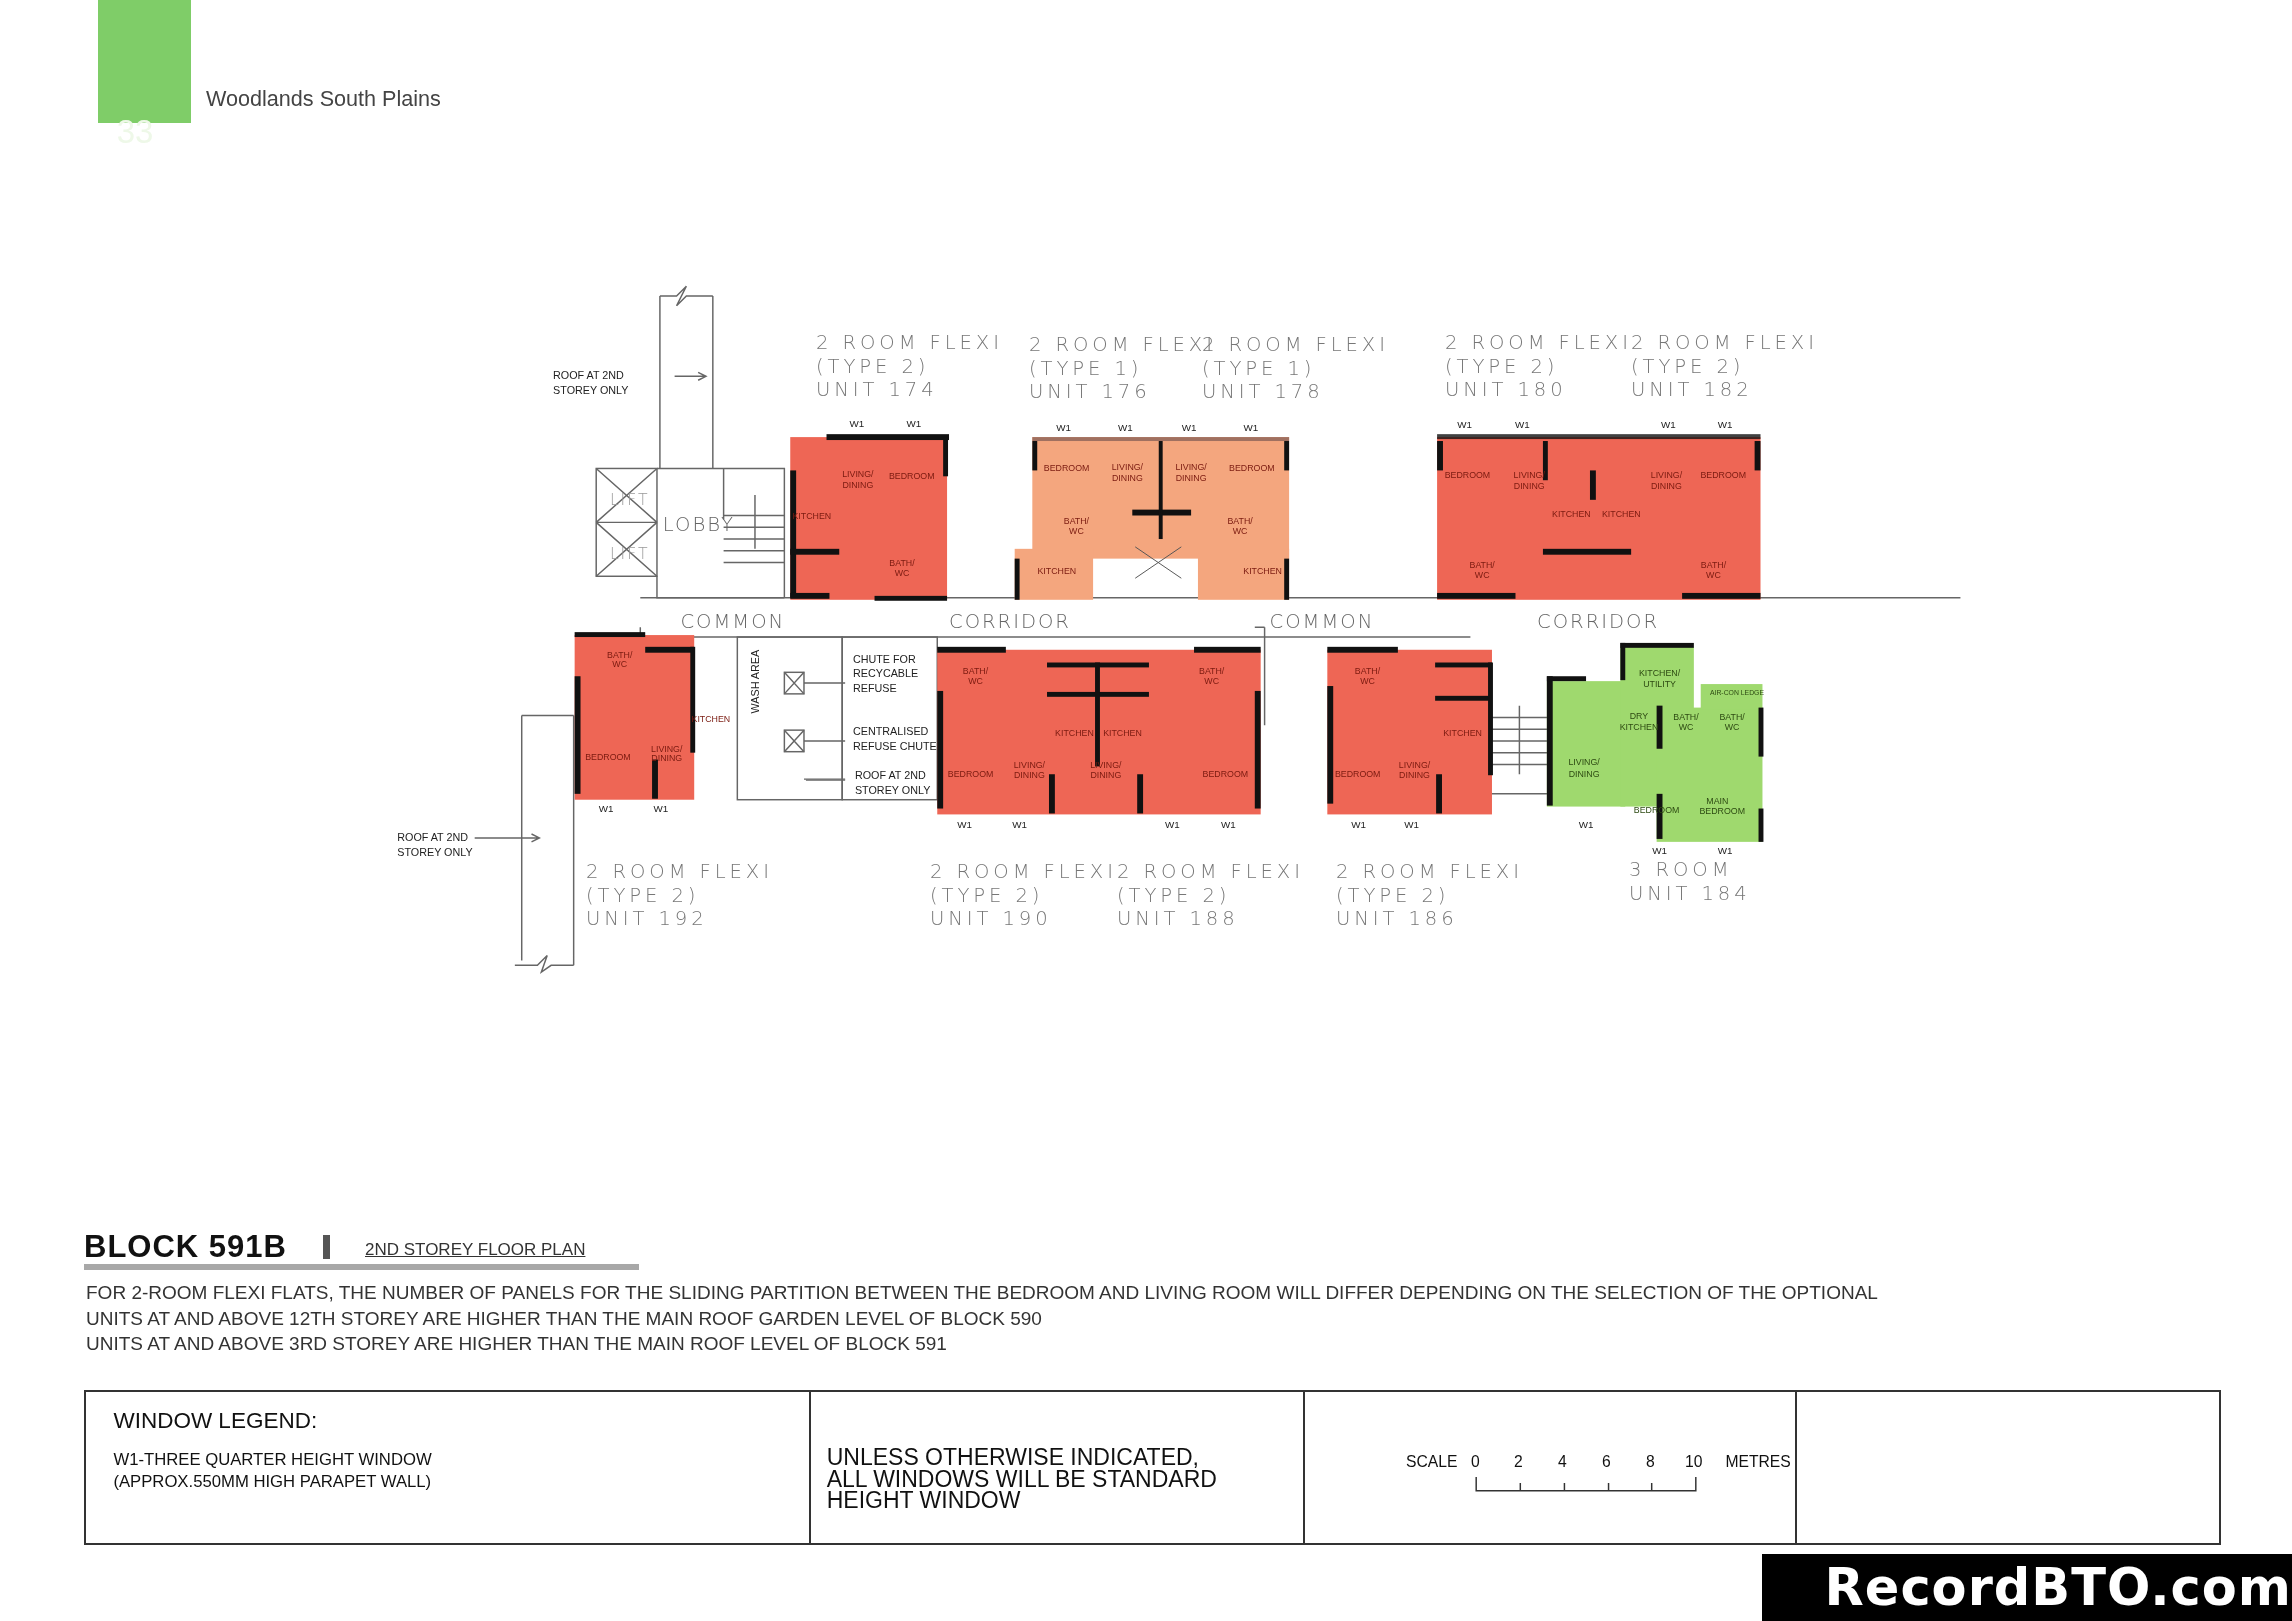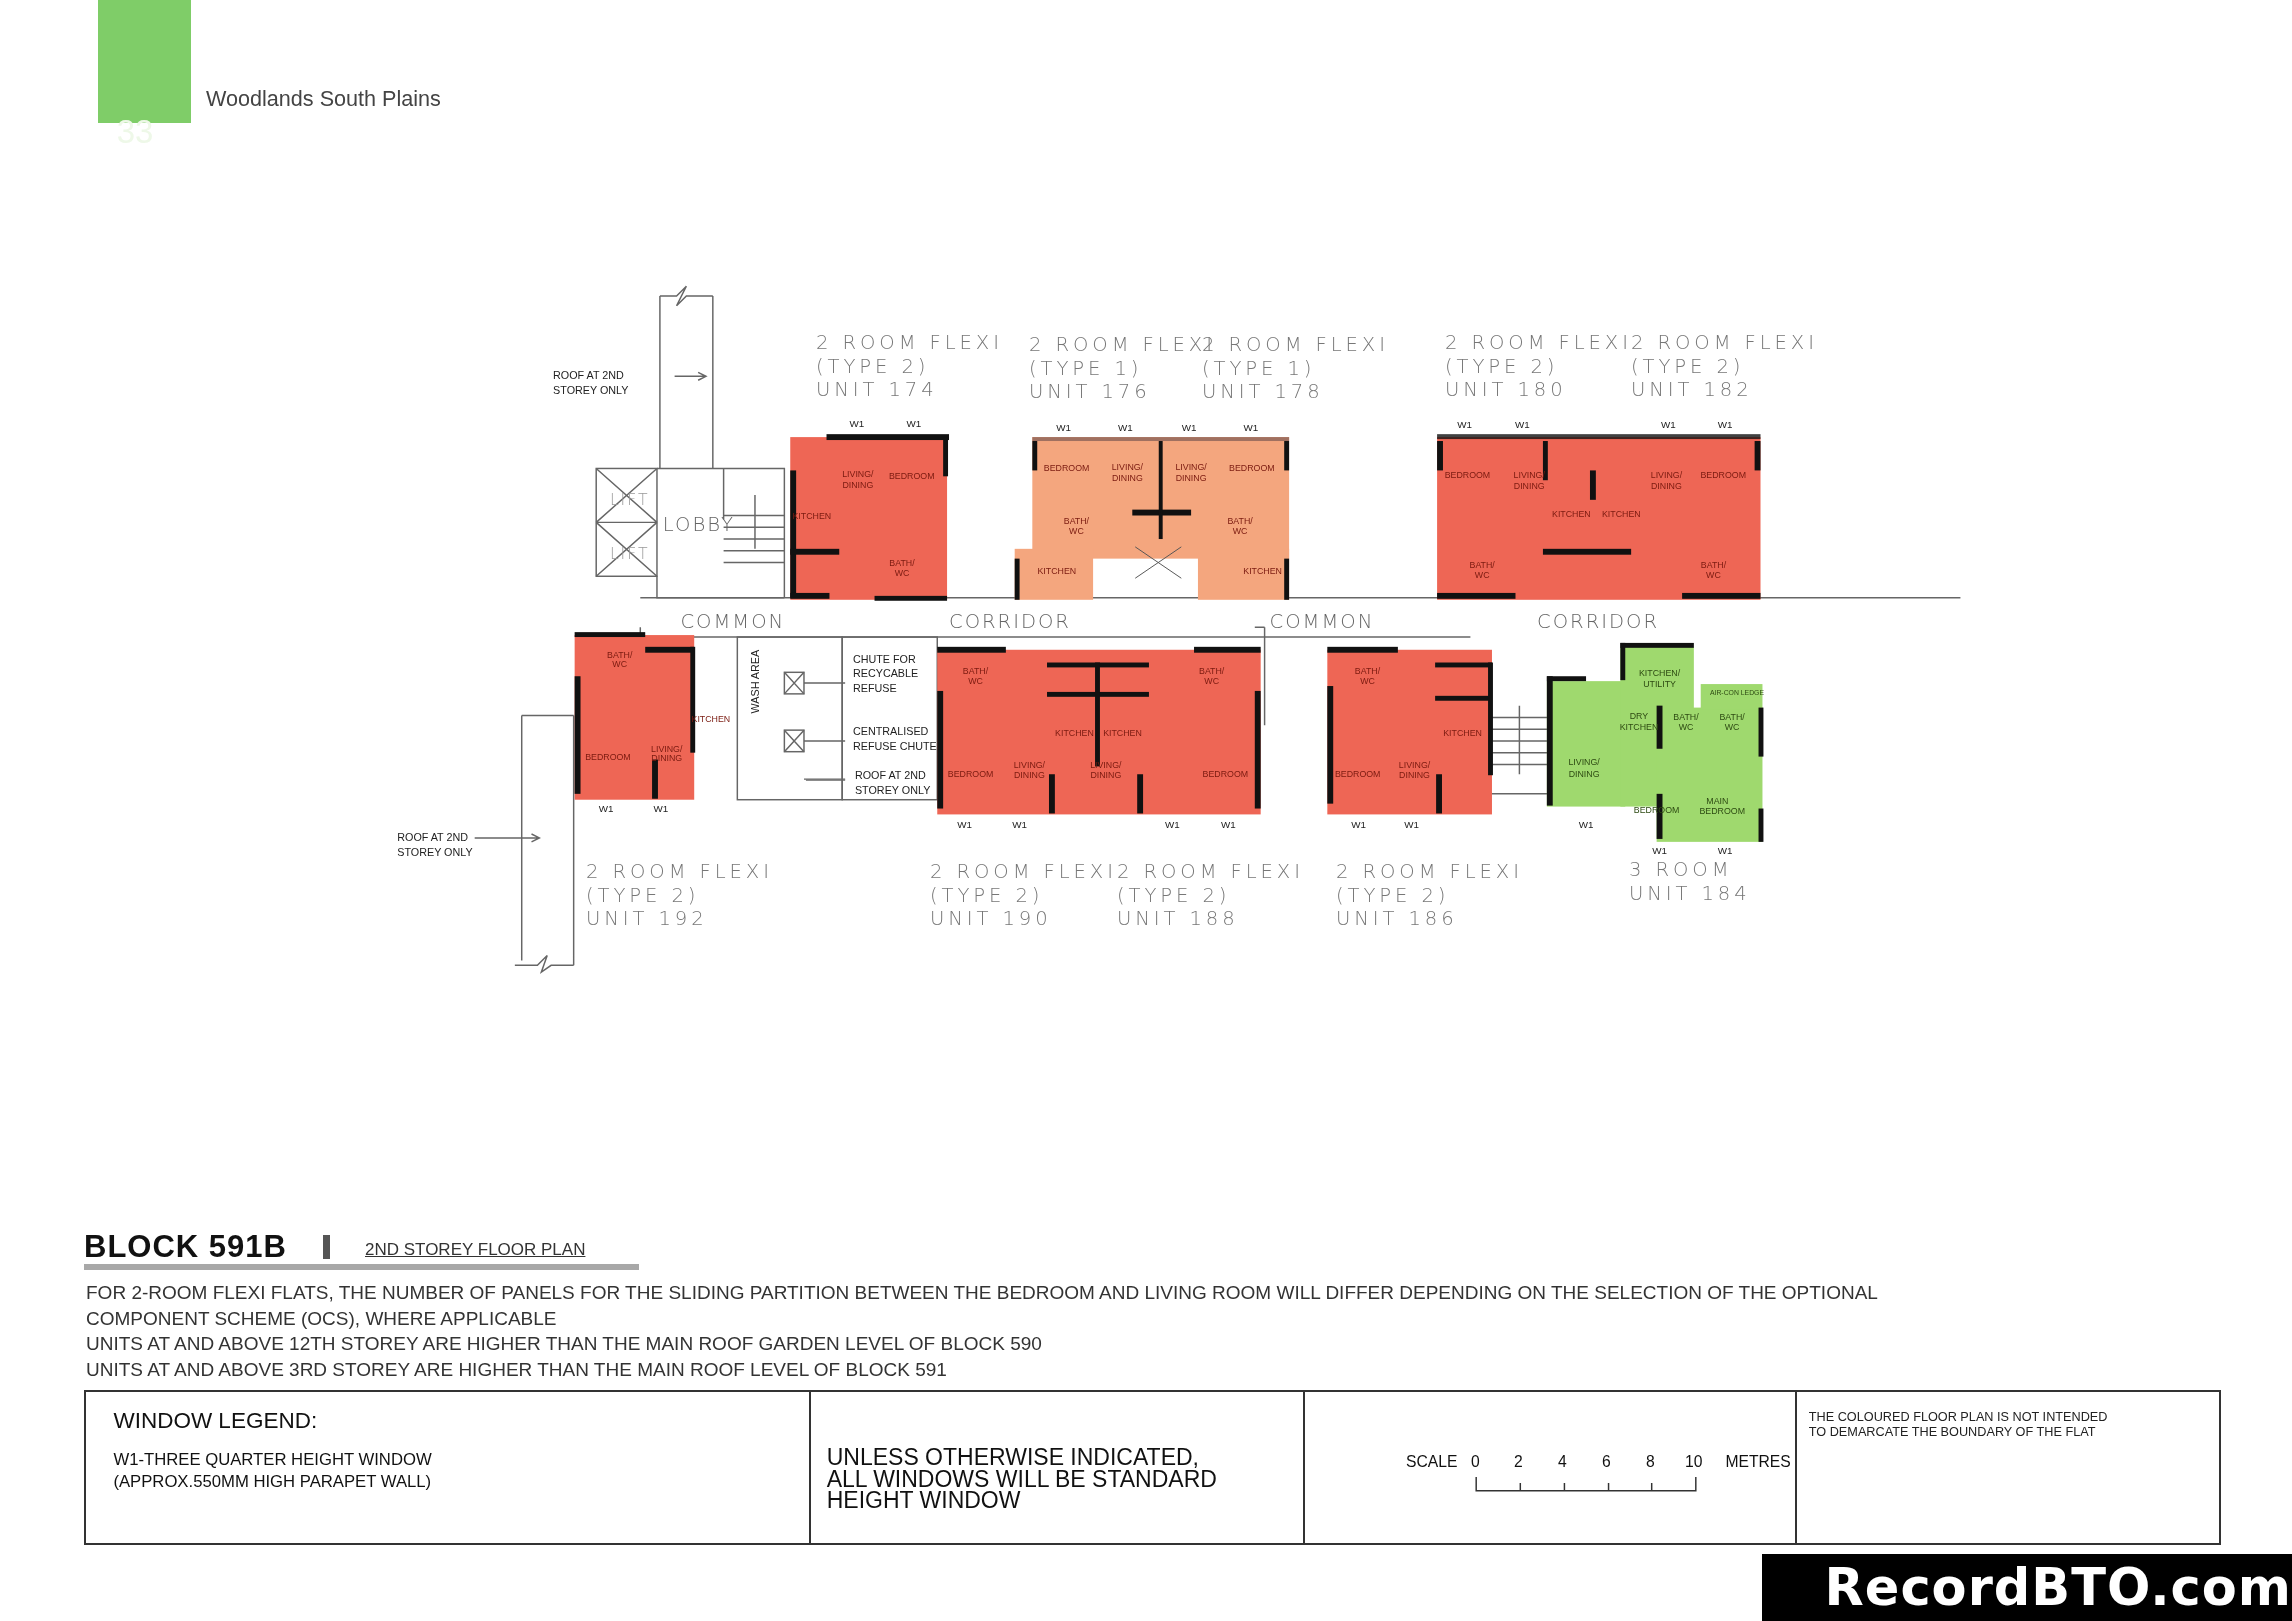--- a/index.html
+++ b/index.html
@@ -330,21 +330,20 @@
   <div>3 ROOM</div>
     <div>UNIT 184</div>
 </div>
 
 <div class="abs block-title">BLOCK  591B</div>
 <div class="abs block-sep"></div>
 <div class="abs block-sub">2ND STOREY FLOOR PLAN</div>
 <div class="abs block-rule"></div>
 <div class="abs notes">
   <div>FOR 2-ROOM FLEXI FLATS, THE NUMBER OF PANELS FOR THE SLIDING PARTITION BETWEEN THE BEDROOM AND LIVING ROOM WILL DIFFER DEPENDING ON THE SELECTION OF THE OPTIONAL</div>
-  <div>COMPONENT SCHEME (OCS), WHERE APPLICABLE</div>
   <div>UNITS AT AND ABOVE 12TH STOREY ARE HIGHER THAN THE MAIN ROOF GARDEN LEVEL OF BLOCK 590</div>
   <div>UNITS AT AND ABOVE 3RD STOREY ARE HIGHER THAN THE MAIN ROOF LEVEL OF BLOCK 591</div>
 </div>
 
 <div class="abs legend">
   <div class="lg-col1">
     <div class="lg-head">WINDOW LEGEND:</div>
     <div class="lg-w1">
       <div>W1-THREE QUARTER HEIGHT WINDOW</div>
       <div>(APPROX.550MM HIGH PARAPET WALL)</div>
@@ -366,22 +365,16 @@
         <span style="position:absolute;left:127px;top:0;">6</span>
         <span style="position:absolute;left:171px;top:0;">8</span>
         <span style="position:absolute;left:210px;top:0;">10</span>
         <svg style="position:absolute;left:0;top:23.5px;" width="222" height="15.7" viewBox="0 0 226 16">
           <path d="M1 0 L1 14 L225 14 L225 0 M46 6 L46 14 M91 6 L91 14 M136 6 L136 14 M180 6 L180 14" stroke="#333" stroke-width="1.5" fill="none"></path>
         </svg>
       </div>
       <span style="margin-left:27.4px;">METRES</span>
     </div>
   </div>
-  <div class="lg-col4">
-    <div class="lg-disclaimer">
-      <div>THE COLOURED FLOOR PLAN IS NOT INTENDED</div>
-      <div>TO DEMARCATE THE BOUNDARY OF THE FLAT</div>
-    </div>
-  </div>
 </div>
 
 <div class="abs watermark">RecordBTO.com</div>
 
 
 </body></html>

